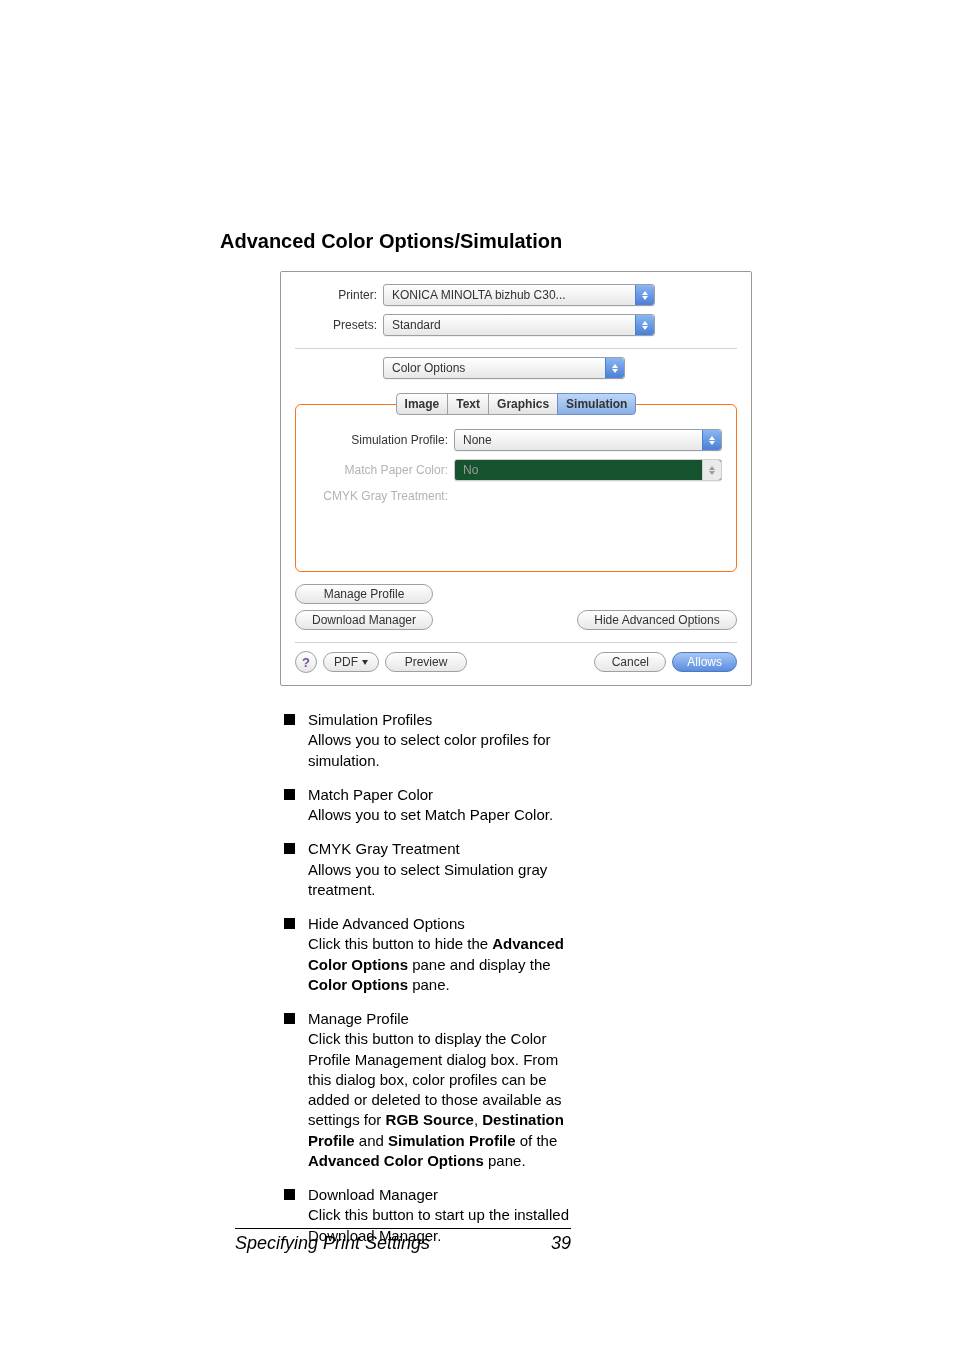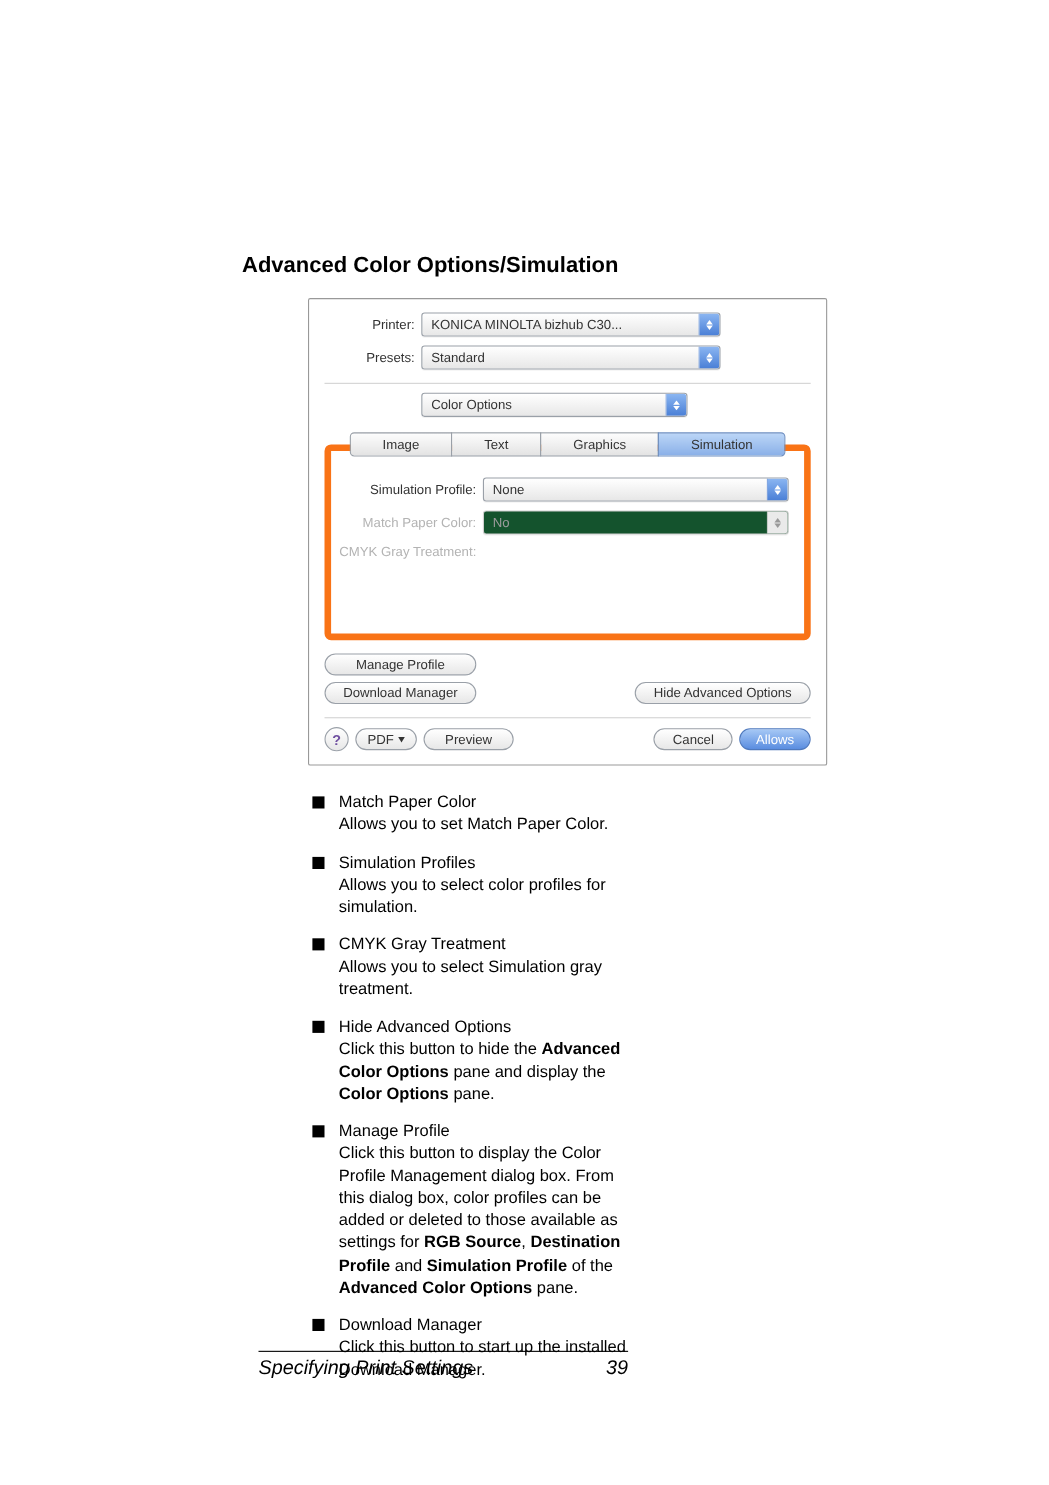--- a/index.html
+++ b/index.html
@@ -98,38 +98,39 @@
   }
   .pane-select-row .spacer { width: 88px; }
 
   .tabs {
     display: flex;
     justify-content: center;
     position: relative;
     z-index: 2;
   }
   .tab {
-    padding: 3px 29px;
+    padding: 3px 8px;
     font-size: 12px;
     border: 1px solid #9aa0a8;
     background: linear-gradient(#fdfdfd, #e3e3e3);
     margin-left: -1px;
+    font-weight: bold;
   }
   .tab:first-child { border-radius: 4px 0 0 4px; margin-left: 0; }
   .tab:last-child  { border-radius: 0 4px 4px 0; }
   .tab.active {
     background: linear-gradient(#bcd6f7, #8ab0e8);
     border-color: #6e8fc1;
     position: relative;
   }
   .tab-panel {
-    border: 6px solid #f97316;
+    border: 1px solid #f97316;
     border-radius: 6px;
     margin-top: -11px;
-    padding: 24px 14px 60px 4px;
+    padding: 24px 14px 60px 24px;
     position: relative;
     z-index: 1;
     background: #fff;
   }
   .panel-row {
     display: flex;
     align-items: center;
     margin-bottom: 8px;
   }
   .panel-row .plbl {
@@ -336,26 +337,26 @@
         <div class="aqua-btn preview">Preview</div>
         <div class="spacer-flex"></div>
         <div class="aqua-btn cancel">Cancel</div>
         <div class="aqua-btn primary">Allows</div>
       </div>
     </div>
   </div>
 
   <ul class="bullets" id="bullet-list">
       <li>
+        <span class="bullet-title">Simulation Profiles</span>
+        <span class="bullet-desc">Allows you to select color profiles for simulation.</span>
+      </li>
+      <li>
         <span class="bullet-title">Match Paper Color</span>
         <span class="bullet-desc">Allows you to set Match Paper Color.</span>
-      </li>
-      <li>
-        <span class="bullet-title">Simulation Profiles</span>
-        <span class="bullet-desc">Allows you to select color profiles for simulation.</span>
       </li>
       <li>
         <span class="bullet-title">CMYK Gray Treatment</span>
         <span class="bullet-desc">Allows you to select Simulation gray treatment.</span>
       </li>
       <li>
         <span class="bullet-title">Hide Advanced Options</span>
         <span class="bullet-desc">Click this button to hide the <b>Advanced Color Options</b> pane and display the <b>Color Options</b> pane.</span>
       </li>
       <li>

